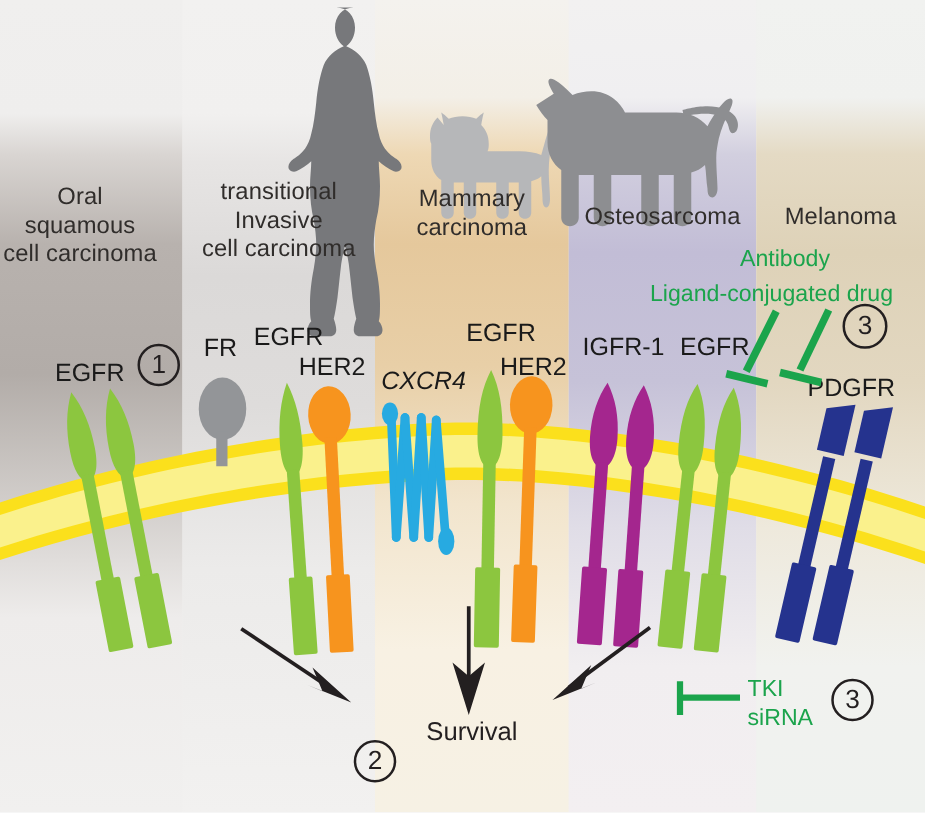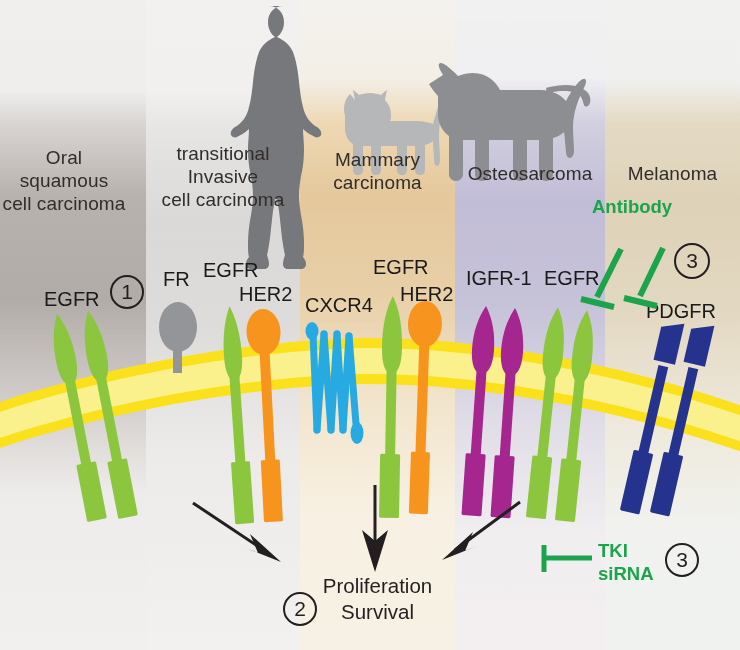--- a/index.html
+++ b/index.html
@@ -7,21 +7,21 @@
   #stage{position:relative;width:740px;height:650px;overflow:hidden;background:#f0efee;}
 
   
   .collabel{
     position:absolute;text-align:center;color:#302d2b;
     font-size:19px;line-height:23px;letter-spacing:.1px;
   }
 
   
   .rlabel{position:absolute;font-size:20px;color:#1a1a1a;white-space:nowrap;}
-  .greenlabel{position:absolute;font-size:18.5px;font-weight:bold;color:#1ba44c;white-space:nowrap;}
+  .greenlabel{position:absolute;font-size:18.5px;font-weight:normal;color:#1ba44c;white-space:nowrap;}
   .outcome{position:absolute;text-align:center;font-size:20.5px;line-height:26px;color:#231f20;}
 
   
   .circnum{
     position:absolute;border:2px solid #231f20;border-radius:50%;
     display:flex;align-items:center;justify-content:center;
     font-size:21px;color:#231f20;background:transparent;
   }
 
   svg.layer{position:absolute;left:0;top:0;width:740px;height:650px;}
@@ -280,28 +280,29 @@
         <rect x="-5" y="-6" width="10" height="94"></rect>
         <rect x="-10" y="82" width="20" height="62" rx="1.5"></rect>
       </g>
     </g>
   </svg>
 
   <div class="rlabel nosel" style="left:44px;top:288px;">EGFR</div>
   <div class="rlabel nosel" style="left:163px;top:268px;text-align:right;">FR</div>
   <div class="rlabel nosel" style="left:203px;top:259px;">EGFR</div>
   <div class="rlabel nosel" style="left:239px;top:283px;">HER2</div>
-  <div class="rlabel nosel" style="left:305px;top:294px;">CXCR4</div>
+  <div class="rlabel nosel" style="left:305px;top:294px;font-style:italic;">CXCR4</div>
   <div class="rlabel nosel" style="left:373px;top:256px;">EGFR</div>
   <div class="rlabel nosel" style="left:400px;top:283px;">HER2</div>
   <div class="rlabel nosel" style="left:466px;top:267px;">IGFR-1</div>
   <div class="rlabel nosel" style="left:544px;top:267px;">EGFR</div>
   <div class="rlabel nosel" style="left:646px;top:300px;">PDGFR</div>
 
   <div class="greenlabel nosel" style="left:592px;top:196px;">Antibody</div>
+  <div class="greenlabel nosel" style="left:520px;top:224px;">Ligand-conjugated drug</div>
 
   <svg class="layer">
 
     <g stroke="#1ba44c" stroke-width="6" fill="none" stroke-linecap="butt">
       <path d="M621 249 L597 297"></path>
       <path d="M581 299 L614 307"></path>
     </g>
 
     <g stroke="#1ba44c" stroke-width="6" fill="none" stroke-linecap="butt">
       <path d="M663 248 L640 296"></path>
@@ -329,21 +330,20 @@
       <path d="M375 572 L362 530 L375 541 L388 530 Z" fill="#231f20"></path>
     </g>
 
     <g>
       <path d="M520 502 L455 550" stroke="#231f20" stroke-width="3" fill="none"></path>
       <path d="M442 560 L477 546 L465 551 L473 532 Z" fill="#231f20"></path>
     </g>
   </svg>
 
   <div class="outcome nosel" style="left:300px;top:573px;width:155px;">
-    <div>Proliferation</div>
     <div>Survival</div>
   </div>
 
   <div class="circnum nosel" style="left:110px;top:275px;width:30px;height:30px;">1</div>
   <div class="circnum nosel" style="left:283px;top:592px;width:30px;height:30px;">2</div>
   <div class="circnum nosel" style="left:674px;top:243px;width:32px;height:32px;">3</div>
   <div class="circnum nosel" style="left:665px;top:543px;width:30px;height:30px;">3</div>
 
 </div>
 

